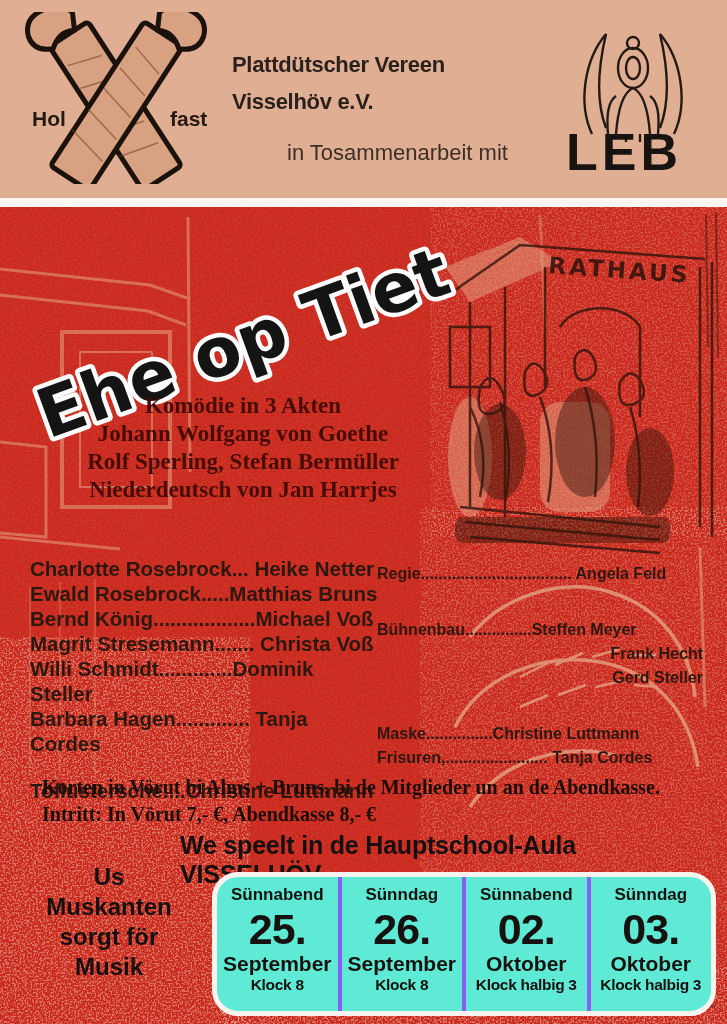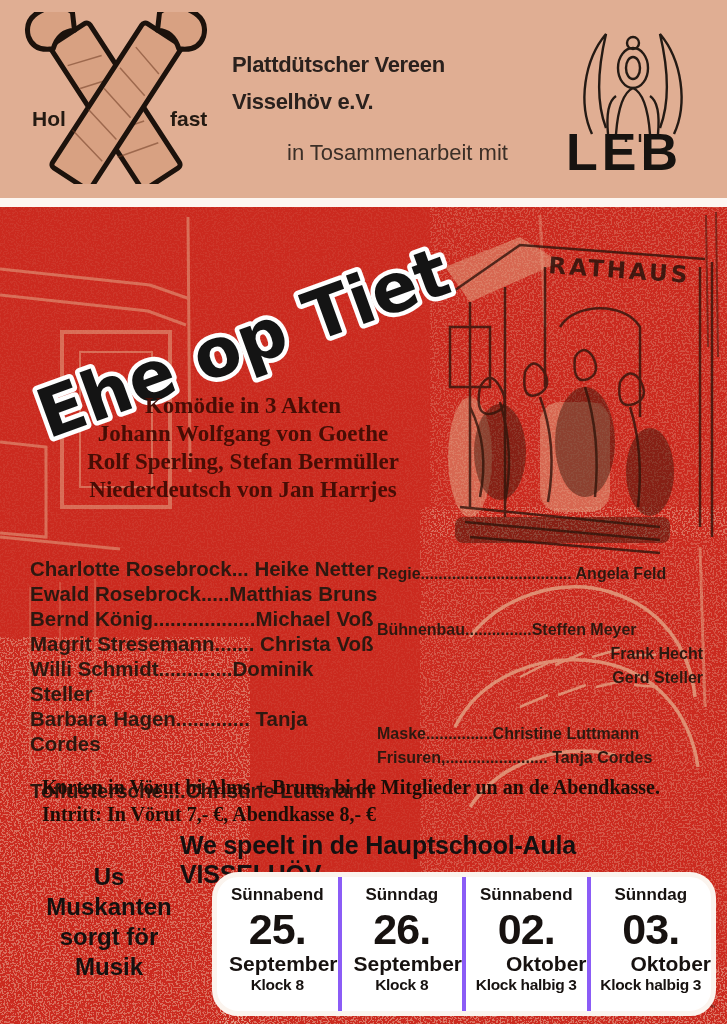--- a/index.html
+++ b/index.html
@@ -29,27 +29,27 @@
   .crew .right{text-align:right;padding-right:6px;}
   .tickets{position:absolute;left:42px;top:567px;width:660px;
            font-family:"Liberation Serif",serif;font-weight:bold;font-size:20px;
            line-height:27px;color:#1c0d07;}
   .venue{position:absolute;left:180px;top:624px;width:540px;font-weight:bold;
          font-size:25px;color:#151010;letter-spacing:-0.2px;}
   .music{position:absolute;left:4px;top:655px;width:210px;text-align:center;
          font-weight:bold;font-size:24px;line-height:30px;color:#141110;}
   
   .dates{position:absolute;left:212px;top:665px;width:504px;height:144px;
-         background:#ffffff;border:5px solid #fbf4ee;border-radius:26px;
+         background:#5eead4;border:5px solid #fbf4ee;border-radius:26px;
          display:flex;box-sizing:border-box;}
   .date-col{flex:1;text-align:center;padding-top:8px;color:#171210;font-weight:bold;}
   .date-col + .date-col{border-left:4px solid #8b5cf6;}
   .d-name{font-size:17px;line-height:20px;}
   .d-day{font-size:43px;line-height:48px;letter-spacing:-1px;}
-  .d-month{font-size:21px;line-height:22px;text-align:right;}
+  .d-month{font-size:21px;line-height:22px;}
   .d-time{font-size:15.5px;line-height:20px;letter-spacing:-0.3px;}
 </style>
 </head>
 <body>
 
 <div class="poster">
 
   <div class="header">
 
     <svg class="logo-holfast" width="205" height="172" viewBox="0 0 205 172">

